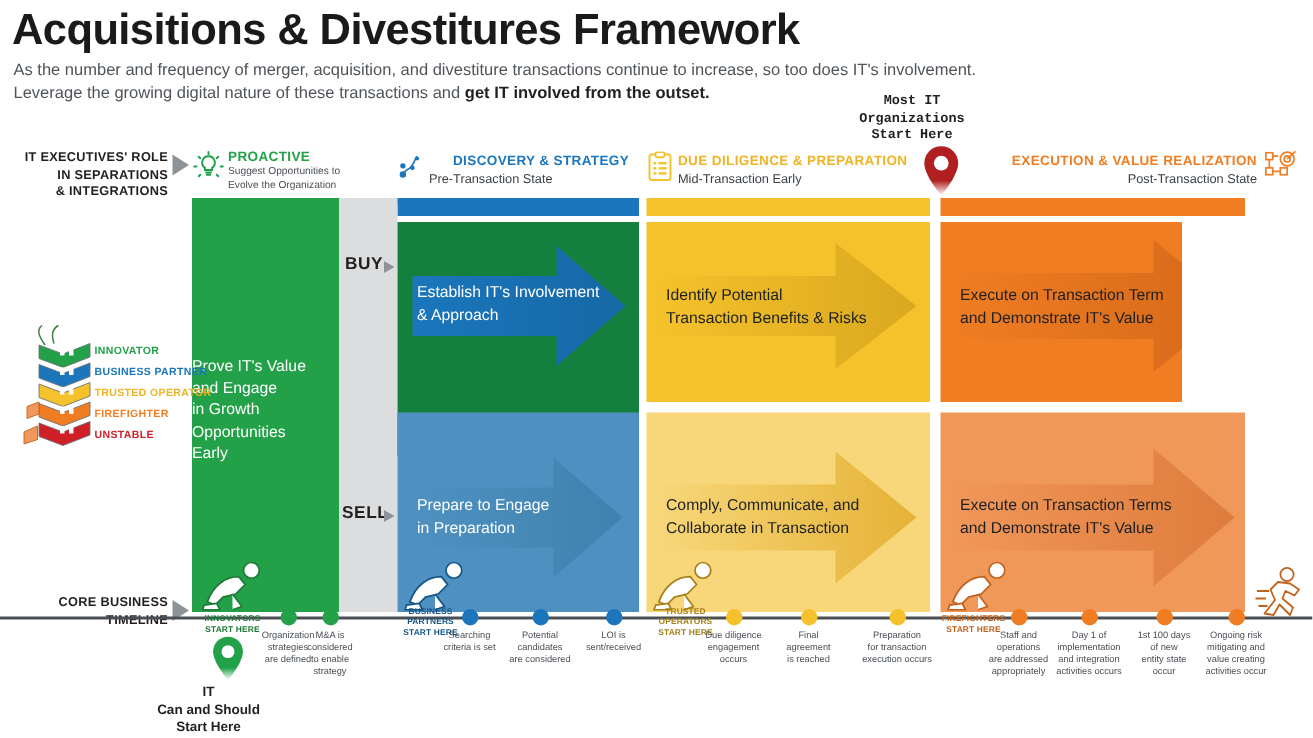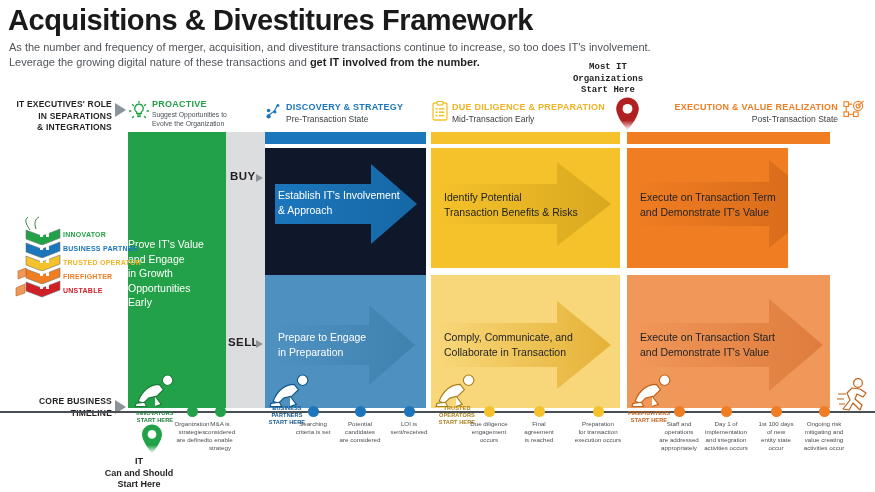--- a/index.html
+++ b/index.html
@@ -116,21 +116,21 @@
   }
 </style>
 </head>
 <body>
 
 <div id="canvas">
 
   <div class="page-title">Acquisitions &amp; Divestitures Framework</div>
   <div class="subtitle">
     <span>As the number and frequency of merger, acquisition, and divestiture transactions continue to increase, so too does IT's involvement.</span><br>
-    <span>Leverage the growing digital nature of these transactions and </span><b>get IT involved from the number.</b>
+    <span>Leverage the growing digital nature of these transactions and </span><b>get IT involved from the outset.</b>
   </div>
 
   <div class="role-label">
     <span>IT EXECUTIVES' ROLE</span><br>
     <span>IN SEPARATIONS</span><br>
     <span>&amp; INTEGRATIONS</span>
   </div>
   <div class="role-caret"></div>
 
   <div class="ph-icon" style="left:128px; top:100px;">
@@ -153,21 +153,21 @@
       <g fill="#1b76bc">
         <circle cx="4" cy="17" r="2.4"></circle>
           <circle cx="4" cy="10.5" r="2"></circle>
         <circle cx="11" cy="12" r="1.7"></circle>
           <circle cx="14.5" cy="5" r="1.5"></circle>
       </g>
       <path d="M4 17 C 6 12, 9 14, 11 10 C 13 7, 13 5, 14.5 3.5" stroke="#1b76bc" stroke-width="1.2" fill="none"></path>
     </svg>
   </div>
   <div class="phase-head" style="left:286px; top:102px;">
-    <div class="ph-title" style="color:#1b76bc;">DISCOVERY &amp; STRATEGY</div>
+    <div class="ph-title" style="color:#1b76bc;margin-left:16px;">DISCOVERY &amp; STRATEGY</div>
     <div class="ph-sub">Pre-Transaction State</div>
   </div>
 
   <div class="ph-icon" style="left:432px; top:101px;">
     <svg width="16" height="20" viewBox="0 0 16 20">
       <rect x="1" y="2" width="14" height="17" rx="1.6" stroke="#f5c22b" stroke-width="1.3" fill="none"></rect>
       <rect x="5" y="0.4" width="6" height="3.4" rx="1" stroke="#f5c22b" stroke-width="1.3" fill="#fff"></rect>
       <g fill="#f5c22b">
         <rect x="3.6" y="7" width="2" height="1.6"></rect>
           <rect x="7" y="7" width="5.4" height="1.6"></rect>
@@ -244,21 +244,21 @@
       </g>
     </svg>
   </div>
 
   <div class="block" style="left:226px; top:137px; width:39px; height:271px; background:#dcdddf;"></div>
   <div class="bs-label" style="left:230px; top:170px;">BUY</div>
   <div class="bs-caret" style="left:256px; top:174px;"></div>
   <div class="bs-label" style="left:228px; top:336px;">SELL</div>
   <div class="bs-caret" style="left:256px; top:340px;"></div>
 
-  <div class="block" style="left:265px; top:148px; width:161px; height:156px; background:#0f172a;text-decoration:underline;">
+  <div class="block" style="left:265px; top:148px; width:161px; height:156px; background:#15803d;text-decoration:underline;">
     <svg class="arrow-svg" width="161" height="120" viewBox="0 0 161 120">
       <defs>
           <linearGradient id="gBB" x1="0" y1="0" x2="1" y2="0">
         <stop offset="0%" stop-color="#1b76bc"></stop>
             <stop offset="100%" stop-color="#1668a5"></stop>
           </linearGradient>
         </defs>
       <path d="M10 36 H106 V16 L152 56 L106 96 V76 H10 Z" fill="url(#gBB)"></path>
     </svg>
     <div class="btext" style="top:40px; color:#ffffff;">
@@ -351,21 +351,21 @@
     <svg class="arrow-svg" width="203" height="133" viewBox="0 0 203 133">
       <defs>
           <linearGradient id="gOS" x1="0" y1="0" x2="1" y2="0">
         <stop offset="0%" stop-color="#f0975a"></stop>
             <stop offset="100%" stop-color="#de7c3c"></stop>
           </linearGradient>
         </defs>
       <path d="M6 48 H142 V24 L196 70 L142 116 V92 H6 Z" fill="url(#gOS)"></path>
     </svg>
     <div class="btext" style="top:55px;">
-      <span>Execute on Transaction Start</span><br>
+      <span>Execute on Transaction Terms</span><br>
       <span>and Demonstrate IT's Value</span>
     </div>
     <svg class="arrow-svg" width="203" height="133" viewBox="0 0 203 133">
       <g transform="translate(4,100) scale(1.05)" fill="#ffffff" stroke="#c2621a" stroke-width="1.1">
         <circle cx="32" cy="5" r="5"></circle>
         <path d="M4 25 C8 14, 16 9, 24 9 L28 14 L22 20 L14 22 L9 27 Z"></path>
         <path d="M10 26 L2 27 L1 30 L12 30 Z"></path>
         <path d="M20 20 L26 28 L20 30"></path>
       </g>
     </svg>

